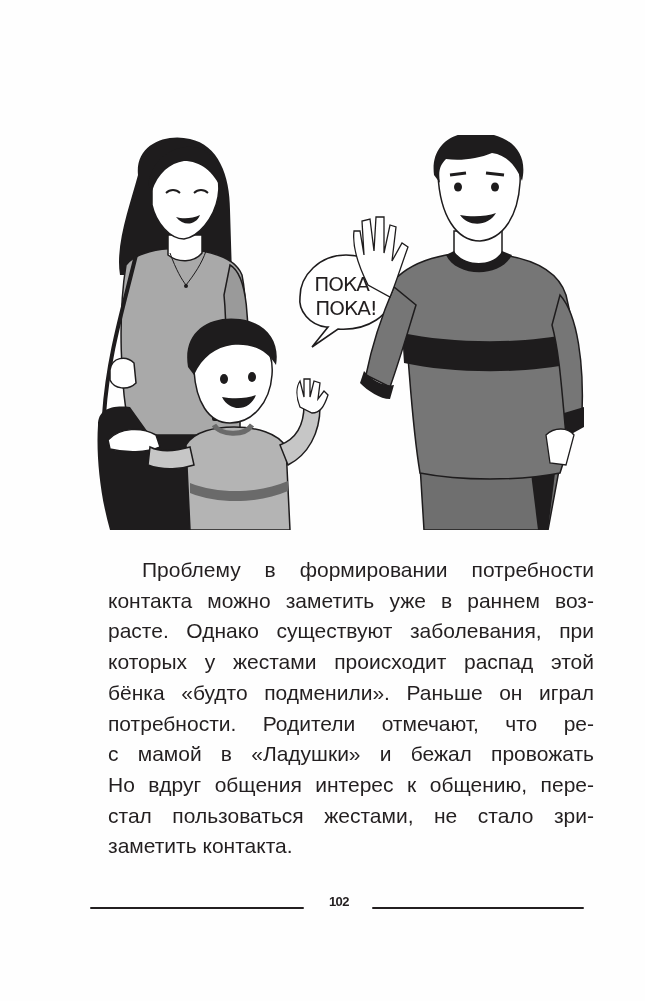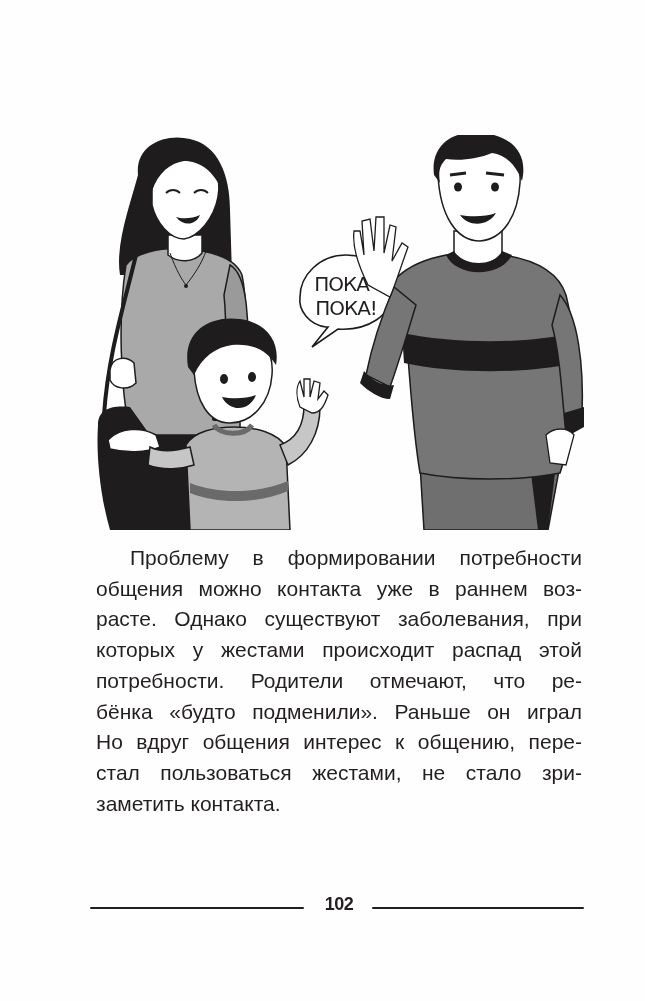--- a/index.html
+++ b/index.html
@@ -11,33 +11,33 @@
     .page { position: absolute; left: 0; top: 0; width: 645px; height: 1001px; background: #fefefe; }
     .illustration { position: absolute; left: 90px; top: 135px; width: 505px; height: 395px; }
     .illustration svg { width: 100%; height: 100%; display: block; }
     .bubble-text {
       font-family: "DejaVu Sans", sans-serif; font-size: 20px; fill: #231f20;
       letter-spacing: -1px;
     }
     .body-text {
       position: absolute; left: 96px; top: 543px; width: 486px;
       font-size: 21px; line-height: 30.7px; text-align: justify;
-      text-align-last: left; margin: 0;
+      text-align-last: left; margin: 12px;
     }
     .body-text .line { display: block; text-align: justify; text-align-last: justify; white-space: nowrap; }
     .body-text .line.first { text-indent: 34px; }
     .body-text .line.last { text-align-last: left; }
     .body-text b { font-weight: normal; }
     .footer { position: absolute; left: 90px; top: 893px; width: 495px; height: 30px; }
     .rule { position: absolute; top: 14px; height: 2px; background: #231f20; border-radius: 2px; }
     .rule.left { left: 0; width: 214px; }
     .rule.right { left: 282px; width: 212px; }
     .page-number {
       position: absolute; left: 224px; width: 50px; top: 1px; text-align: center;
-      font-weight: bold; font-size: 18px; letter-spacing: -0.5px;
+      font-weight: bold; font-size: 13px; letter-spacing: -0.5px;
     }
   </style>
 </head>
 <body>
 
 <div class="page">
 
   <div class="illustration">
     <svg viewBox="0 0 505 395" xmlns="http://www.w3.org/2000/svg">
 
@@ -139,25 +139,26 @@
         <ellipse cx="368" cy="52" rx="4" ry="4.5" fill="#1e1c1d"></ellipse>
         <ellipse cx="405" cy="52" rx="4" ry="4.5" fill="#1e1c1d"></ellipse>
 
         <path d="M370 80 C378 92, 398 92, 406 78 C396 82, 380 82, 370 80 Z" fill="#1e1c1d"></path>
       </g>
     </svg>
   </div>
 
   <div class="body-text">
     <span class="line first">Проблему в формировании потребности</span>
-    <span class="line">общения можно контакта уже в раннем воз-</span>
+    <span class="line">контакта можно заметить уже в раннем воз-</span>
     <span class="line">расте. Однако существуют заболевания, при</span>
     <span class="line"><span>которых у жестами происходит </span><b>распад</b><span> этой</span></span>
+    <span class="line">бёнка «будто подменили». Раньше он играл</span>
     <span class="line">потребности. Родители отмечают, что ре-</span>
-    <span class="line">бёнка «будто подменили». Раньше он играл</span>
+    <span class="line">с мамой в «Ладушки» и бежал провожать</span>
     <span class="line">Но вдруг общения интерес к общению, пере-</span>
     <span class="line">стал пользоваться жестами, не стало зри-</span>
     <span class="line last">заметить контакта.</span>
   </div>
 
   <div class="footer">
     <div class="rule left"></div>
     <div class="page-number">102</div>
     <div class="rule right"></div>
   </div>

